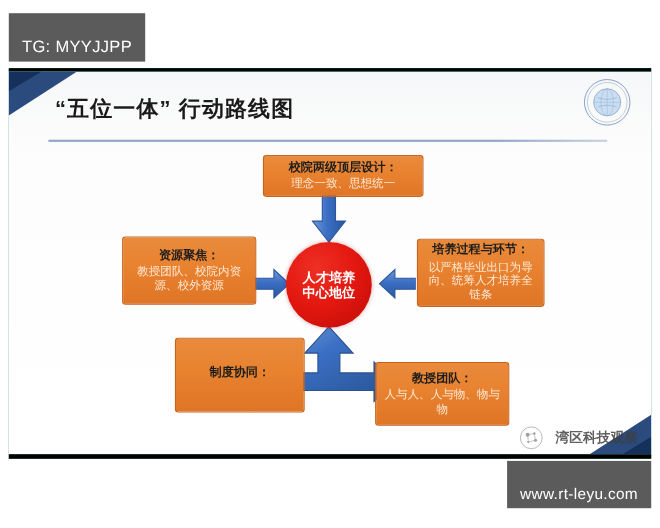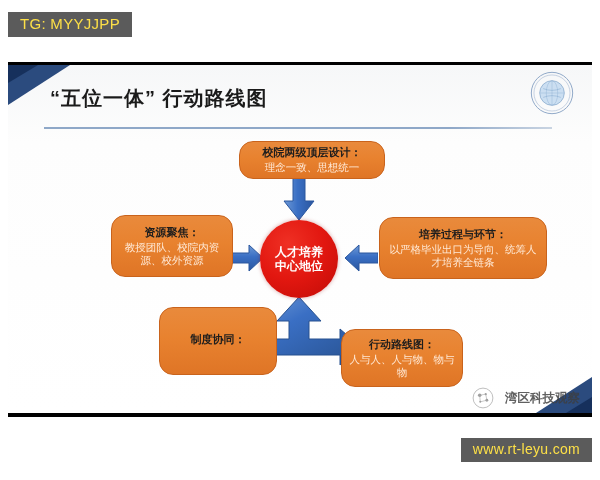--- a/index.html
+++ b/index.html
@@ -12,24 +12,24 @@
     height: 480px;
     position: relative;
     overflow: hidden;
     font-family: "Liberation Sans", "DejaVu Sans", sans-serif;
   }
 
   
   .wm {
     position: absolute;
     background: #5b5b5b;
-    color: #fde047;
+    color: #ffffff;
     font-size: 15px;
     letter-spacing: 0.3px;
-    padding: 4px 12px 6px 12px;
+    padding: 23px 12px 6px 12px;
     line-height: 1;
     white-space: nowrap;
   }
   #wm-top { left: 8px; top: 12px; }
   #wm-bottom { right: 8px; bottom: 18px; font-size: 14px; }
 
   
   #slide {
     position: absolute;
     left: 8px;
@@ -105,21 +105,21 @@
     width: 44px;
     height: 44px;
     opacity: 0.75;
   }
 
   
   .obox {
     position: absolute;
     background: linear-gradient(180deg,#e98a3c 0%, #e8822f 45%, #df7526 100%);
     border: 1px solid #c9631c;
-    border-radius: 14px;
+    border-radius: 3px;
     box-sizing: border-box;
     text-align: center;
     color: #ffffff;
     padding: 5px 6px;
     line-height: 1.22;
     font-size: 10.5px;
     display: flex;
     flex-direction: column;
     justify-content: center;
     align-items: center;
@@ -131,21 +131,21 @@
     margin-bottom: 2px;
     white-space: nowrap;
   }
   .obox .body {
     color: #ffe9d6;
     font-size: 10.5px;
   }
 
   #box-top     { left: 231px; top:  76px; width: 146px; height: 38px; }
   #box-left    { left: 103px; top: 150px; width: 122px; height: 62px; }
-  #box-right   { left: 371px; top: 152px; width: 168px; height: 62px; }
+  #box-right   { left: 371px; top: 152px; width: 116px; height: 62px; }
   #box-bleft   { left: 137px; top: 242px; width: 118px; height: 68px; margin-left: 14px; }
   #box-bright  { left: 333px; top: 264px; width: 122px; height: 58px; }
 
   
   #center-circle {
     position: absolute;
     left: 252px;
     top: 155px;
     width: 78px;
     height: 78px;
@@ -278,21 +278,21 @@
     <div class="obox" id="box-right">
       <div class="ttl">培养过程与环节：</div>
       <div class="body">以严格毕业出口为导向、统筹人才培养全链条</div>
     </div>
 
     <div class="obox" id="box-bleft">
       <div class="ttl">制度协同：</div>
     </div>
 
     <div class="obox" id="box-bright">
-      <div class="ttl">行动路线图：</div>
+      <div class="ttl">教授团队：</div>
       <div class="body">人与人、人与物、物与物</div>
     </div>
 
     <div id="account">
       <svg width="22" height="22" viewBox="0 0 40 40">
         <circle cx="20" cy="20" r="18" fill="none" stroke="#9a9a9a" stroke-width="1.4"></circle>
         <circle cx="14" cy="15" r="3.2" fill="#8c8c8c"></circle>
         <circle cx="25" cy="13" r="2" fill="#8c8c8c"></circle>
         <circle cx="27" cy="24" r="2.6" fill="#8c8c8c"></circle>
         <circle cx="15" cy="27" r="1.8" fill="#8c8c8c"></circle>

